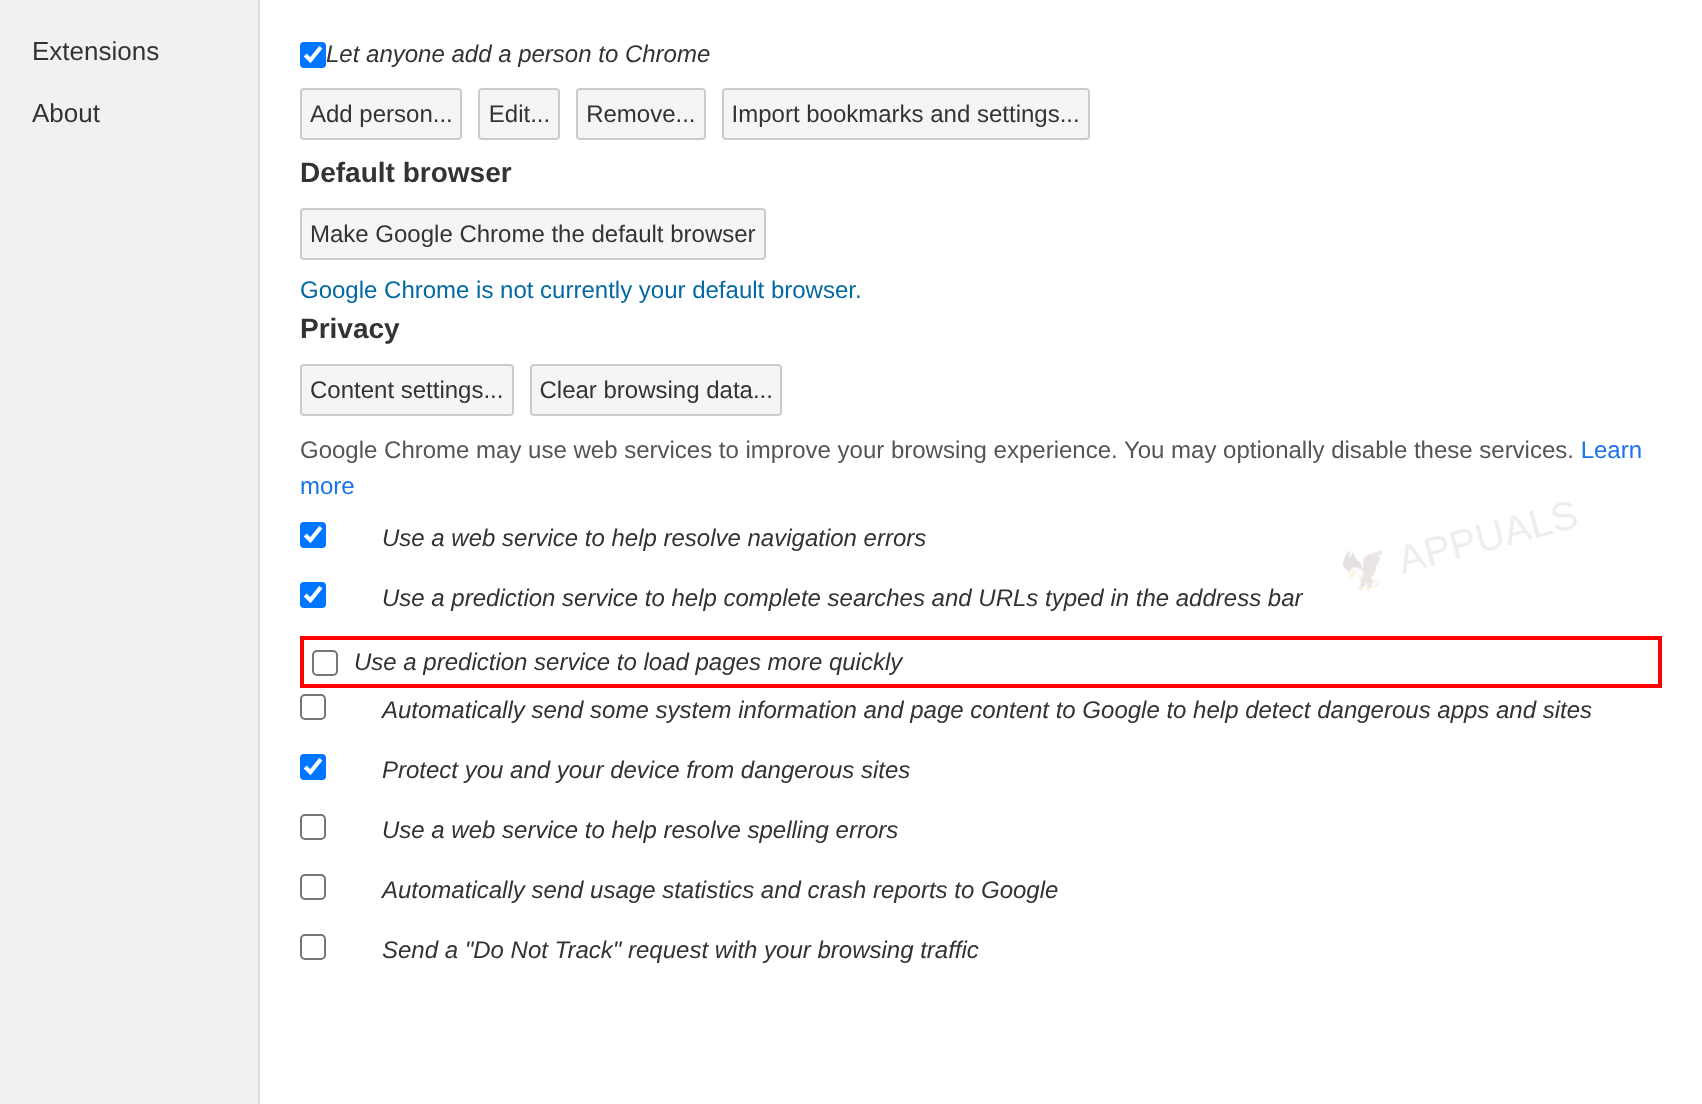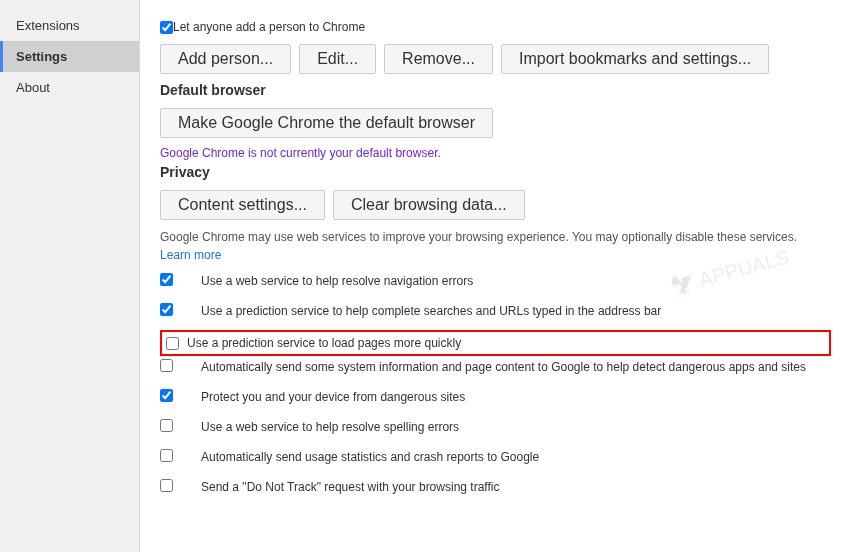--- a/index.html
+++ b/index.html
@@ -7,21 +7,21 @@
       font-family: Arial, sans-serif;
       font-size: 13px;
       color: #333;
       background: #fff;
       display: flex;
       height: 552px;
       width: 851px;
       overflow: hidden;
     }
     .sidebar {
-      width: 140px;
+      width: 130px;
       background: #f1f1f1;
       border-right: 1px solid #ddd;
       padding-top: 10px;
       flex-shrink: 0;
     }
     .sidebar-item {
       padding: 8px 16px;
       cursor: pointer;
       color: #333;
       font-size: 13px;
@@ -43,25 +43,25 @@
       font-weight: bold;
       color: #333;
       margin-bottom: 10px;
     }
     .button-row {
       display: flex;
       gap: 8px;
       margin-bottom: 8px;
     }
     .btn {
-      padding: 5px 17px;
+      padding: 5px 4px;
       border: 1px solid #ccc;
       background: #f5f5f5;
       color: #333;
-      font-size: 16px;
+      font-size: 12px;
       cursor: pointer;
       border-radius: 2px;
     }
     .description-text {
       font-size: 12px;
       color: #555;
       margin-bottom: 6px;
       line-height: 1.5;
     }
     .learn-more {
@@ -77,20 +77,21 @@
     }
     .checkbox-row input[type="checkbox"] {
       margin-right: 8px;
       margin-top: 1px;
       flex-shrink: 0;
     }
     .checkbox-label {
       font-size: 12px;
       color: #333;
       line-height: 1.5;
+      font-style: italic;
     }
     .highlighted-row {
       border: 2px solid red;
       padding: 2px 4px;
       display: flex;
       align-items: center;
     }
     .highlighted-row input[type="checkbox"] {
       margin-right: 8px;
       margin-top: 1px;
@@ -104,33 +105,30 @@
       right: 80px;
       top: 260px;
       opacity: 0.15;
       font-size: 22px;
       color: #888;
       transform: rotate(-15deg);
       pointer-events: none;
     }
     .default-browser-text {
       font-size: 12px;
-      color: #6d28d9;
+      color: #0369a1;
       margin-bottom: 4px;
     }
   </style>
 </head>
 <body>
 
 <div class="sidebar">
   <div class="sidebar-item">
     <span>Extensions</span>
-  </div>
-  <div class="sidebar-item active">
-    <span>Settings</span>
   </div>
   <div class="sidebar-item">
     <span>About</span>
   </div>
 </div>
 
 <div class="main-content">
 
   <div style="display:flex; align-items:center; margin-bottom:8px; margin-top:8px;">
     <input type="checkbox" checked="" id="add-person-cb" style="">

